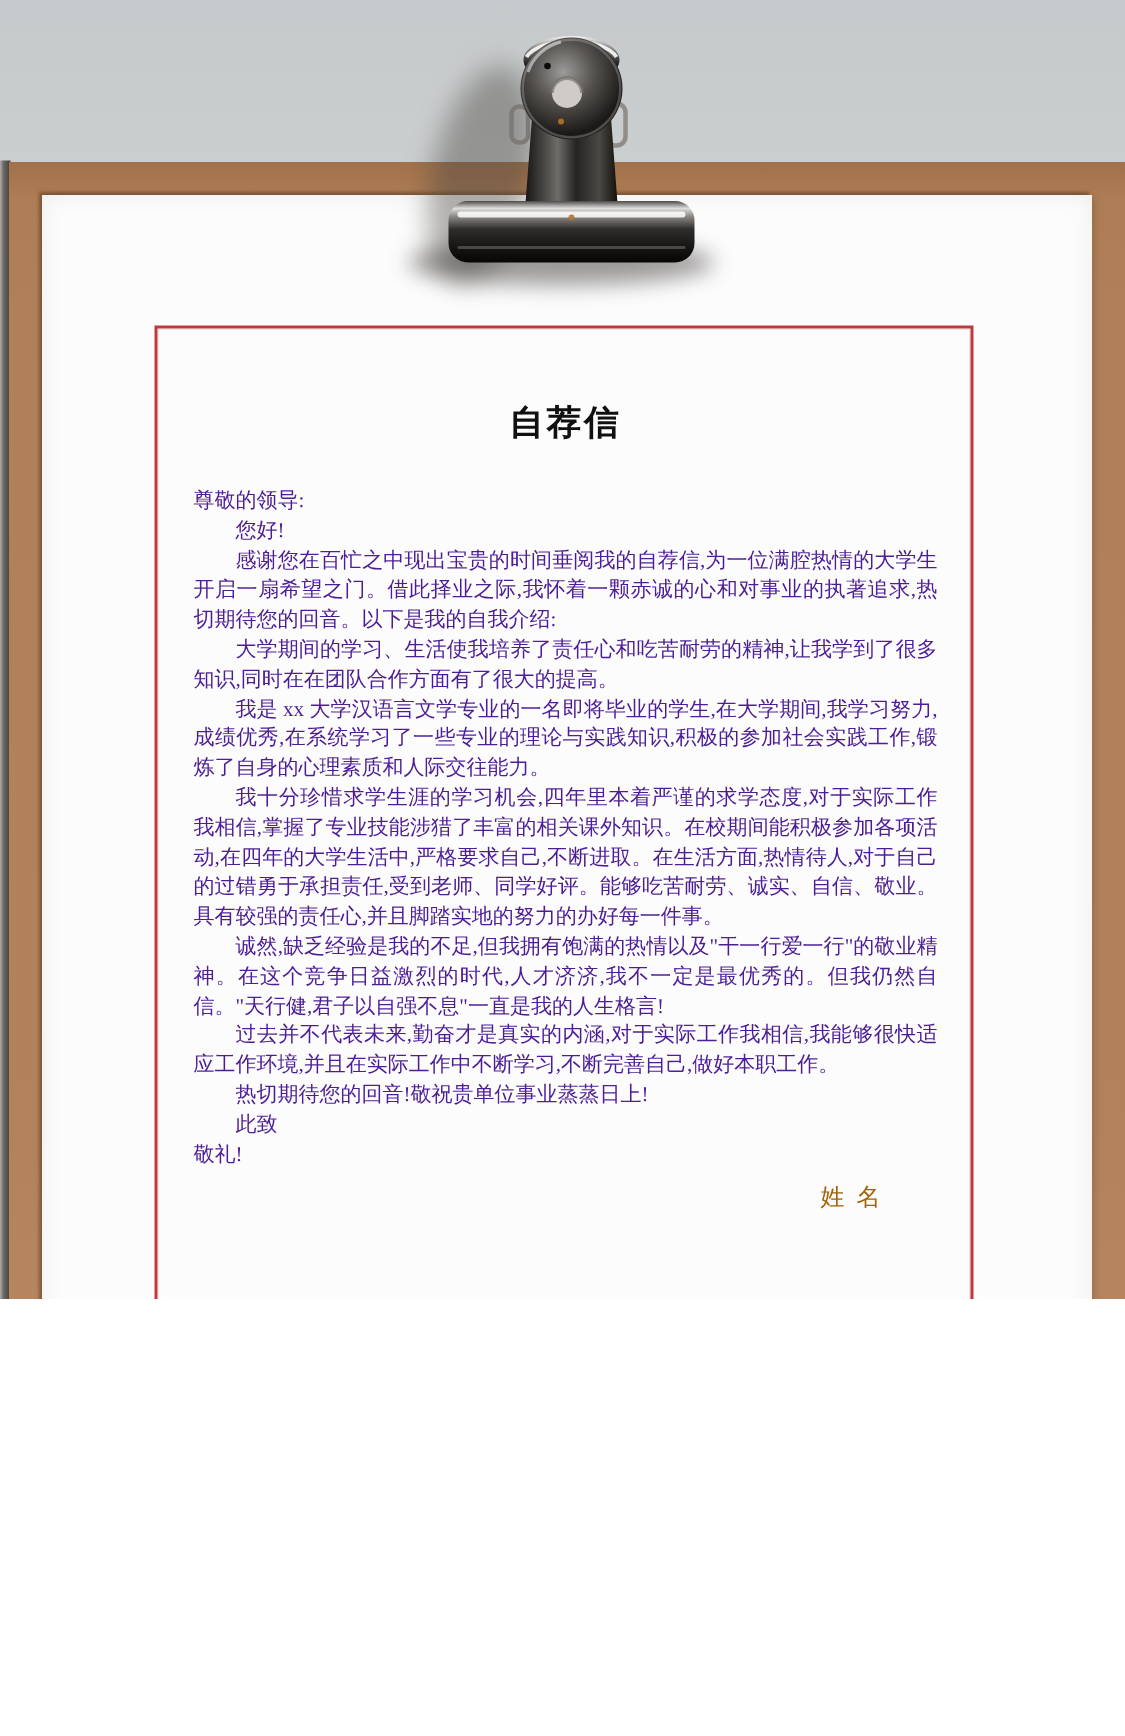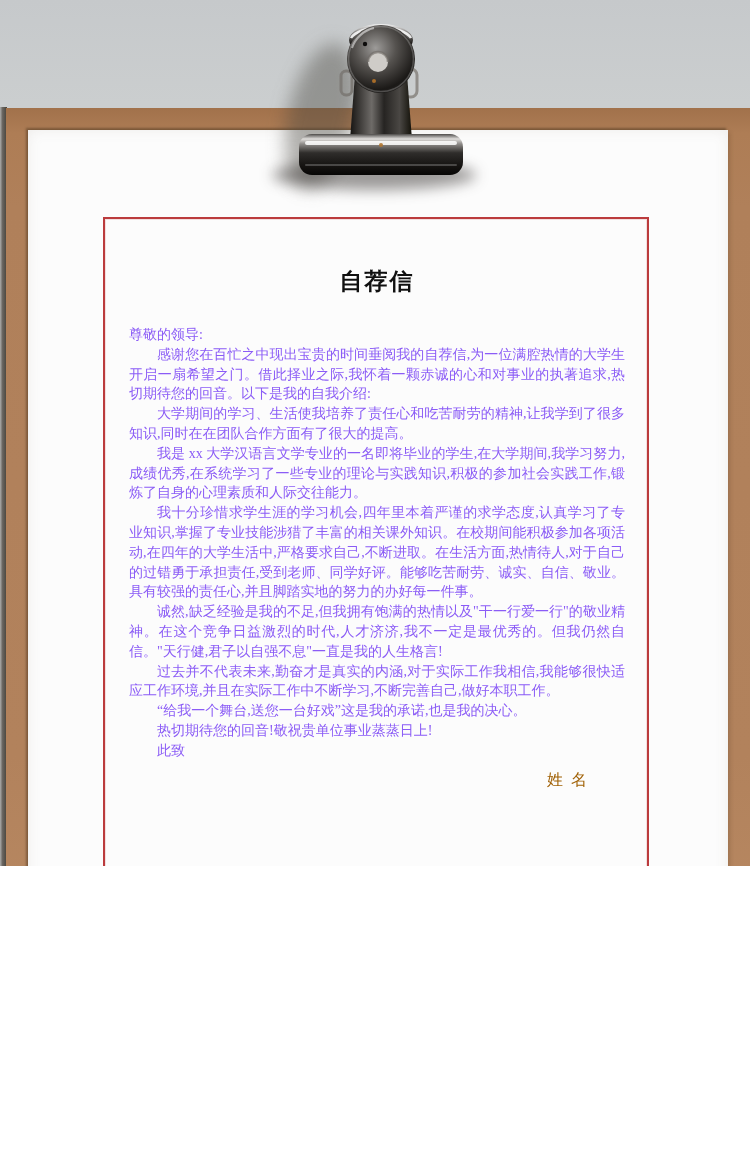--- a/index.html
+++ b/index.html
@@ -20,21 +20,21 @@
   .paper{position:absolute;left:28px;top:130px;width:700px;height:920px;background:#fcfcfc;
     box-shadow:-2px -2px 2px rgba(78,54,32,.5), 2px 2px 4px rgba(78,54,32,.22),
                inset 0 0 14px rgba(120,98,76,.10);}
   .red-frame{position:absolute;left:75px;top:87px;width:546px;height:786px;
     border:2px solid #bb3b3d;box-sizing:border-box;
     box-shadow:inset 0 0 0 1px rgba(187,59,61,.15);
     padding:49px 22px 0 24px;}
   .letter-title{margin:0;text-align:center;font-family:"Liberation Sans","DejaVu Sans",sans-serif;
     font-weight:700;font-size:23px;line-height:26px;color:#101010;letter-spacing:2px;}
   .letter-text{margin-top:31px;}
-  .para{margin:0;font-size:14px;line-height:19.8px;color:#8b5cf6;text-align:justify;
+  .para{margin:0;font-size:14px;line-height:19.8px;color:#4c1d95;text-align:justify;
     font-family:"Liberation Serif","DejaVu Serif",serif;}
   .indent{text-indent:2em;}
   .signature{margin-top:9px;text-align:right;padding-right:36px;font-size:16px;
     letter-spacing:2px;color:#a16207;}
 
   
   .clip-wall-shadow{position:absolute;left:288px;top:42px;width:66px;height:148px;
     border-radius:50%;background:rgba(72,68,63,.42);filter:blur(9px);transform:rotate(13deg);}
   .clip-bar-shadow{position:absolute;left:272px;top:160px;width:204px;height:30px;
     border-radius:50%;background:rgba(38,34,30,.45);filter:blur(7px);}
@@ -48,29 +48,30 @@
   <div class="edge-left"></div>
   <div class="clipboard"></div>
   <div class="seam-bottom"></div>
   <div class="shadow-bottom"></div>
 
   <div class="paper">
     <div class="red-frame">
       <h1 class="letter-title">自荐信</h1>
       <div class="letter-text">
         <p class="para">尊敬的领导:</p>
+        <p class="para indent">您好!</p>
         <p class="para indent">感谢您在百忙之中现出宝贵的时间垂阅我的自荐信,为一位满腔热情的大学生开启一扇希望之门。借此择业之际,我怀着一颗赤诚的心和对事业的执著追求,热切期待您的回音。以下是我的自我介绍:</p>
         <p class="para indent">大学期间的学习、生活使我培养了责任心和吃苦耐劳的精神,让我学到了很多知识,同时在在团队合作方面有了很大的提高。</p>
         <p class="para indent">我是 xx 大学汉语言文学专业的一名即将毕业的学生,在大学期间,我学习努力,成绩优秀,在系统学习了一些专业的理论与实践知识,积极的参加社会实践工作,锻炼了自身的心理素质和人际交往能力。</p>
-        <p class="para indent">我十分珍惜求学生涯的学习机会,四年里本着严谨的求学态度,认真学习了专业知识,掌握了专业技能涉猎了丰富的相关课外知识。在校期间能积极参加各项活动,在四年的大学生活中,严格要求自己,不断进取。在生活方面,热情待人,对于自己的过错勇于承担责任,受到老师、同学好评。能够吃苦耐劳、诚实、自信、敬业。具有较强的责任心,并且脚踏实地的努力的办好每一件事。</p>
+        <p class="para indent">我十分珍惜求学生涯的学习机会,四年里本着严谨的求学态度,对于实际工作我相信,掌握了专业技能涉猎了丰富的相关课外知识。在校期间能积极参加各项活动,在四年的大学生活中,严格要求自己,不断进取。在生活方面,热情待人,对于自己的过错勇于承担责任,受到老师、同学好评。能够吃苦耐劳、诚实、自信、敬业。具有较强的责任心,并且脚踏实地的努力的办好每一件事。</p>
         <p class="para indent">诚然,缺乏经验是我的不足,但我拥有饱满的热情以及"干一行爱一行"的敬业精神。在这个竞争日益激烈的时代,人才济济,我不一定是最优秀的。但我仍然自信。"天行健,君子以自强不息"一直是我的人生格言!</p>
         <p class="para indent">过去并不代表未来,勤奋才是真实的内涵,对于实际工作我相信,我能够很快适应工作环境,并且在实际工作中不断学习,不断完善自己,做好本职工作。</p>
-        <p class="para indent">“给我一个舞台,送您一台好戏”这是我的承诺,也是我的决心。</p>
         <p class="para indent">热切期待您的回音!敬祝贵单位事业蒸蒸日上!</p>
         <p class="para indent">此致</p>
+        <p class="para">敬礼!</p>
         <p class="para signature">姓 名</p>
       </div>
     </div>
   </div>
 
   <div class="clip-wall-shadow"></div>
   <div class="clip-bar-shadow"></div>
 
   <svg class="clip-svg" width="204" height="184" viewBox="0 0 204 184">
     <defs>

